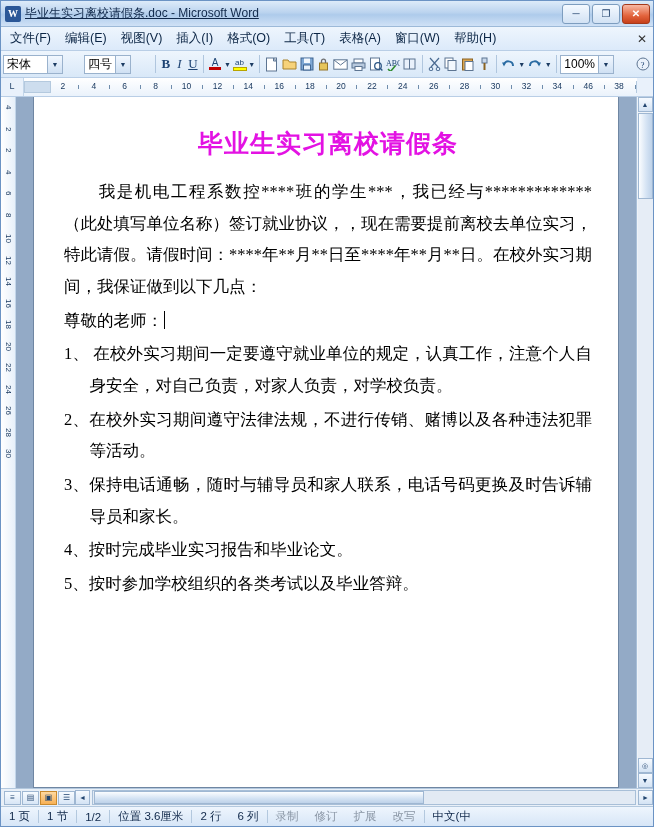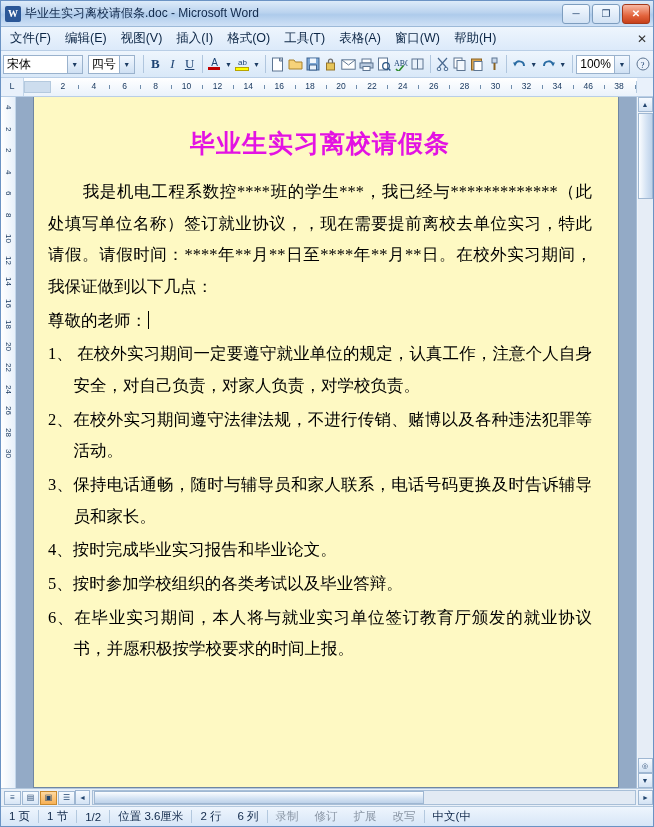--- a/index.html
+++ b/index.html
@@ -45,20 +45,21 @@
     border-radius: 2px;
     margin-right: 4px;
     font-family: "Liberation Serif", serif;
   }
   .title-text {
     font-size: 12px;
     color: #10284a;
     white-space: nowrap;
     overflow: hidden;
     flex: 1;
+    text-decoration: underline;
   }
   .win-buttons { display: flex; gap: 2px; }
   .win-btn {
     width: 26px; height: 18px;
     border: 1px solid #7d9dbf;
     border-radius: 3px;
     background: linear-gradient(180deg,#f4f9ff 0%, #d2e2f4 100%);
     font-size: 10px;
     color: #24446e;
     text-align: center;
@@ -106,21 +107,21 @@
     gap: 1px;
   }
   .combo {
     display: flex;
     align-items: center;
     height: 19px;
     border: 1px solid #9ab2cd;
     background: #fff;
     font-size: 12px;
     box-sizing: border-box;
-    margin-right: 4px;
+    margin-right: 20px;
   }
   .combo .val {
     padding: 0 3px;
     white-space: nowrap;
     overflow: hidden;
     flex: 1;
     color: #000;
     line-height: 17px;
   }
   .combo .arrow {
@@ -235,25 +236,25 @@
   .page-area {
     flex: 1;
     background: #93aac6;
     overflow: hidden;
     position: relative;
     display: flex;
     justify-content: center;
   }
   .page {
     width: 586px;
-    background: #fef9c3;
+    background: #ffffff;
     border: 1px solid #6f86a2;
     border-top: none;
     box-sizing: border-box;
-    padding: 16px 26px 0 14px;
+    padding: 16px 26px 0 30px;
     position: relative;
   }
   .doc-title {
     text-align: center;
     color: #e312e3;
     font-family: "Liberation Serif", serif;
     font-weight: bold;
     font-size: 25px;
     letter-spacing: 1px;
     margin: 14px 0 16px 0;
@@ -603,21 +604,20 @@
         <div class="doc-title">毕业生实习离校请假条</div>
 
         <p class="doc-p indent">我是机电工程系数控****班的学生***，我已经与*************（此处填写单位名称）签订就业协议，，现在需要提前离校去单位实习，特此请假。请假时间：****年**月**日至****年**月**日。在校外实习期间，我保证做到以下几点：</p>
 
         <p class="doc-p"><span>尊敬的老师：</span><span class="caret"></span></p>
         <p class="doc-p hang">1、    在校外实习期间一定要遵守就业单位的规定，认真工作，注意个人自身安全，对自己负责，对家人负责，对学校负责。</p>
         <p class="doc-p hang">2、在校外实习期间遵守法律法规，不进行传销、赌博以及各种违法犯罪等活动。</p>
         <p class="doc-p hang">3、保持电话通畅，随时与辅导员和家人联系，电话号码更换及时告诉辅导员和家长。</p>
         <p class="doc-p hang">4、按时完成毕业实习报告和毕业论文。</p>
         <p class="doc-p hang">5、按时参加学校组织的各类考试以及毕业答辩。</p>
-        <p class="doc-p hang">6、在毕业实习期间，本人将与就业实习单位签订教育厅颁发的就业协议书，并愿积极按学校要求的时间上报。</p>
       </div>
     </div>
 
     <div class="vscroll">
       <div class="sb-btn">▲</div>
       <div class="sb-thumb"></div>
       <div class="sb-track"></div>
       <div class="sb-extra">◎</div>
       <div class="sb-btn">▼</div>
     </div>

